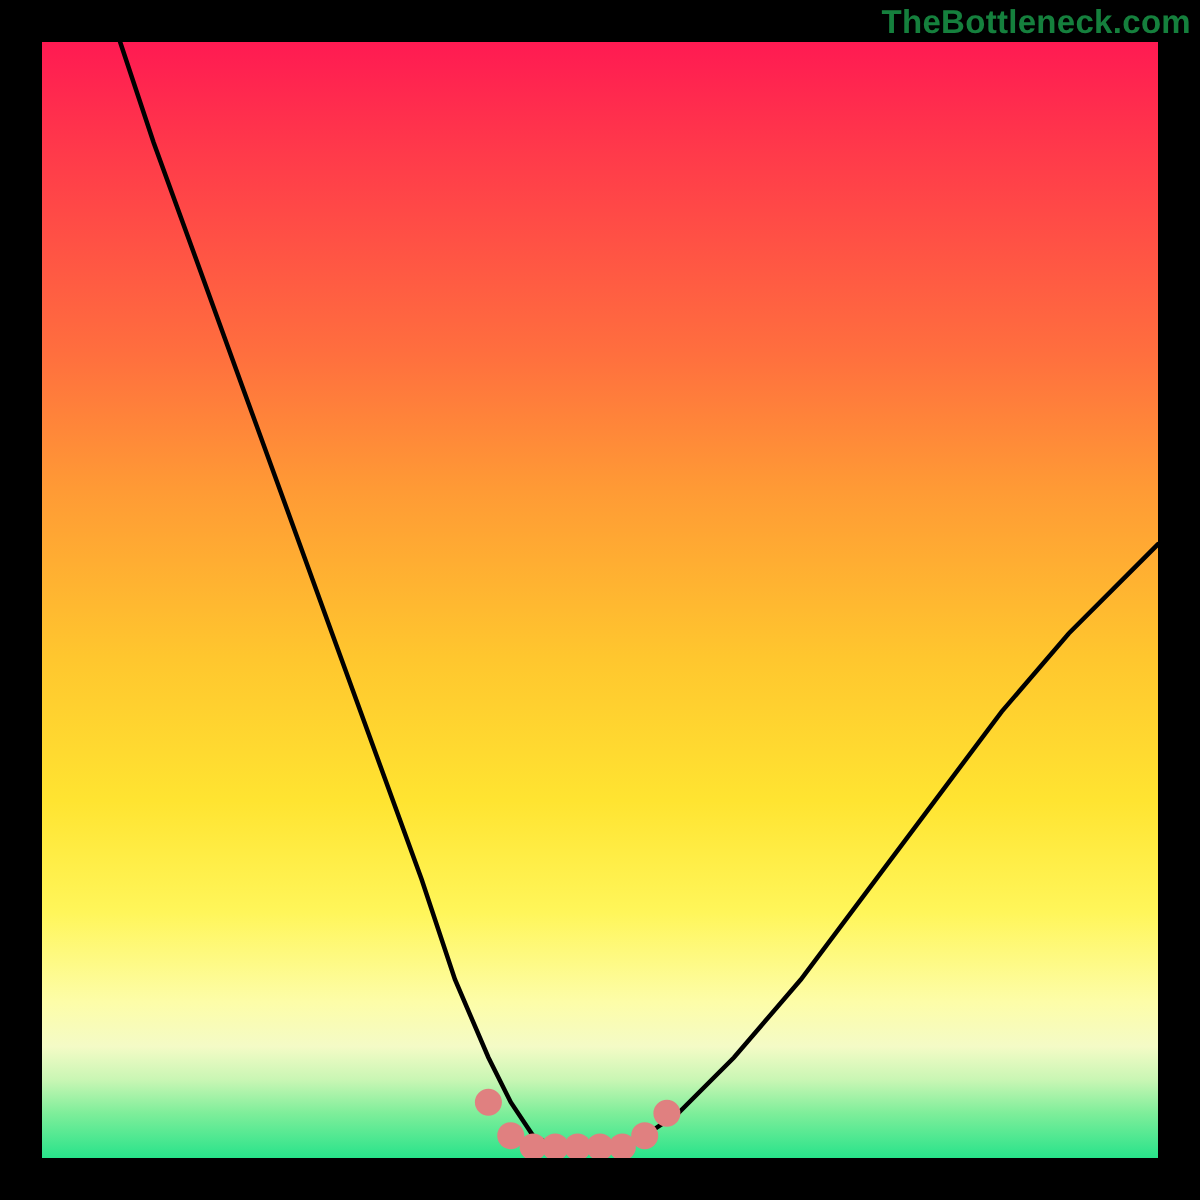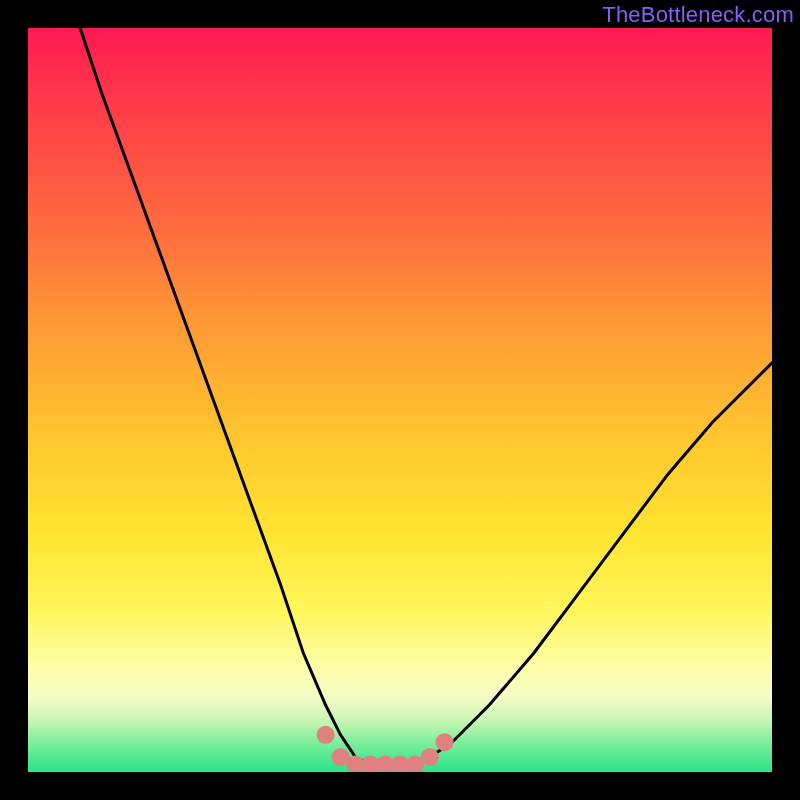--- a/index.html
+++ b/index.html
@@ -39,23 +39,23 @@
       #f4fbc6 90%,
       #c9f6b4 93%,
       #7eee9a 96%,
       #28e38a 100%
     );
   }
   .watermark {
     position: absolute;
     top: 2px;
     right: 6px;
-    color: #8b5cf6;
+    color: #15803d;
     font-size: 22px;
-    font-weight: 400;
+    font-weight: 700;
     letter-spacing: 0.2px;
     user-select: none;
   }
   svg.curve {
     position: absolute;
     top: 0;
     left: 0;
     width: 744px;
     height: 744px;
   }

